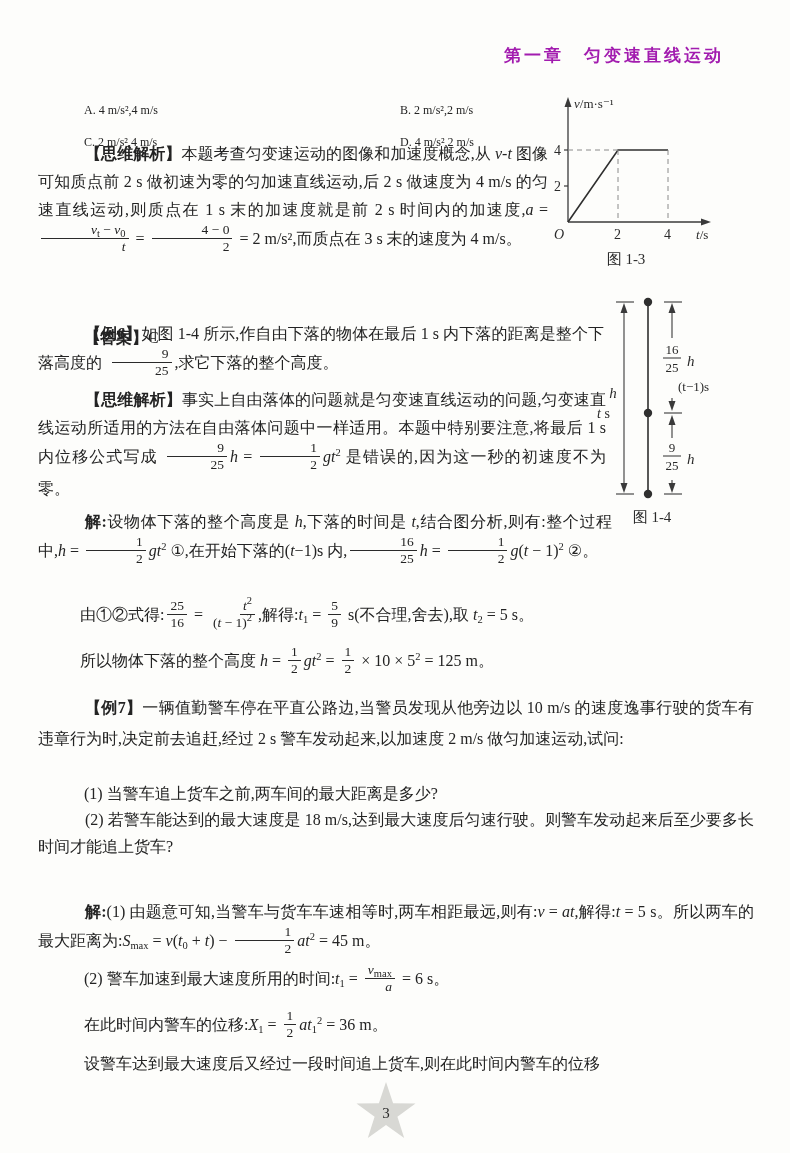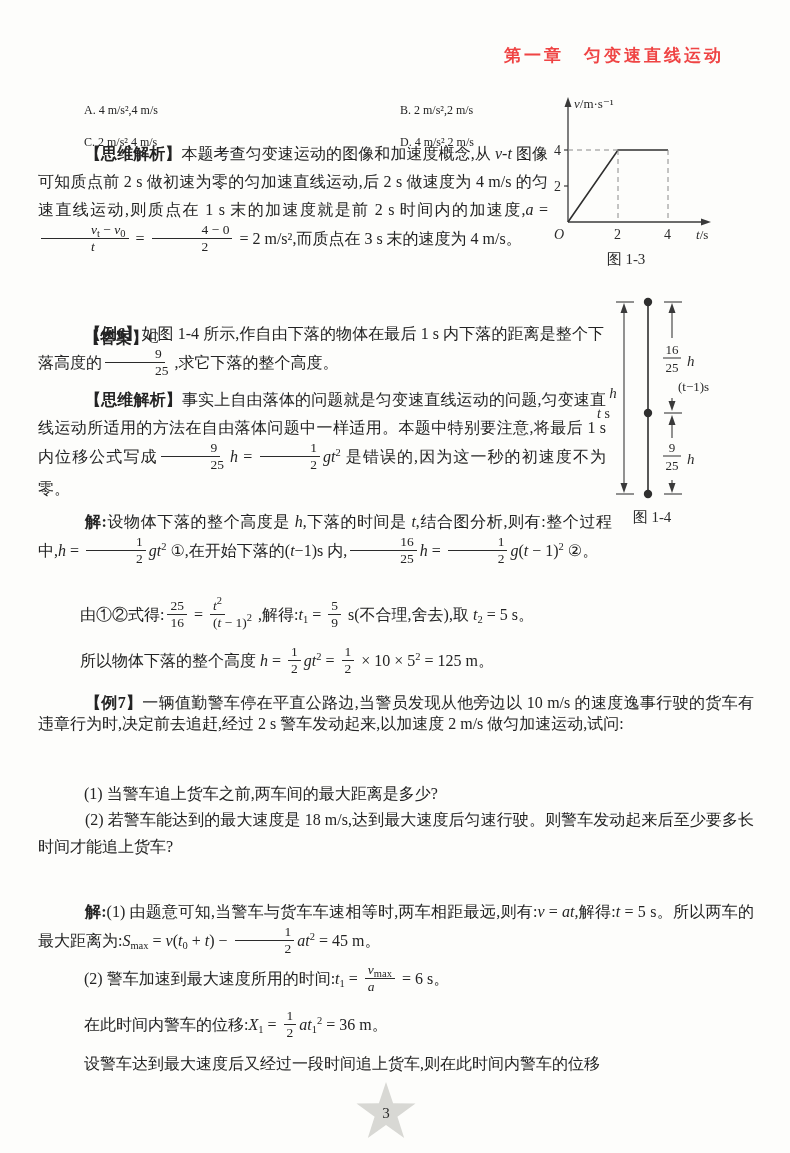--- a/index.html
+++ b/index.html
@@ -1,27 +1,27 @@
 <!DOCTYPE html>
 <html><head>
 <meta charset="utf-8">
 <style>
   html,body{margin:0;padding:0;background:#e9e9e7;}
   .page{position:relative;width:790px;height:1153px;margin:0 auto;background:#fdfdfb;
         font-family:"Liberation Serif","DejaVu Serif",serif;color:#232323;overflow:hidden;}
-  .hdr{position:absolute;top:44px;right:66px;font-size:17px;font-weight:bold;letter-spacing:3px;color:#ef4444;}
+  .hdr{position:absolute;top:44px;right:66px;font-size:17px;font-weight:bold;letter-spacing:3px;color:#a21caf;}
   .opts{position:absolute;top:96px;left:84px;width:660px;display:grid;grid-template-columns:316px auto;
         row-gap:3px;font-size:12px;line-height:29px;}
   .blk{position:absolute;font-size:16px;line-height:28px;text-align:justify;}
   .indent{text-indent:47px;}
   .bd{font-weight:bold;}
   .iv{font-style:italic;}
   .blk sup{font-size:10.5px;vertical-align:6px;line-height:0;}
   .blk sub{font-size:10.5px;vertical-align:-3px;line-height:0;}
-  .frac{display:inline-flex;flex-direction:column;align-items:flex-start;vertical-align:middle;
+  .frac{display:inline-flex;flex-direction:column;align-items:flex-end;vertical-align:middle;
         font-size:13.5px;line-height:1.2;margin:0 3px;transform:translateY(-2px);}
   .frac .num{border-bottom:1px solid #2a2a2a;padding:0 3px;}
   .frac .den{padding:0 3px;}
   .fig{position:absolute;}
   svg text{font-family:"Liberation Serif","DejaVu Serif",serif;fill:#2a2a2a;}
   .svg-it{font-style:italic;}
 </style>
 </head>
 <body>
 
@@ -139,21 +139,21 @@
         <span class="num">5</span>
         <span class="den">9</span>
       </span> s(不合理,舍去),取 <span class="iv">t</span><sub>2</sub> = 5 s。</div>
   <div class="blk" style="top:646px;left:80px;width:660px;">所以物体下落的整个高度 <span class="iv">h</span> = <span class="frac">
         <span class="num">1</span>
         <span class="den">2</span>
       </span><span class="iv">gt</span><sup>2</sup> = <span class="frac">
         <span class="num">1</span>
         <span class="den">2</span>
       </span> × 10 × 5<sup>2</sup> = 125 m。</div>
-  <div class="blk indent" style="top:692px;left:38px;width:716px;line-height:21px;"><span class="bd">【例7】</span>一辆值勤警车停在平直公路边,当警员发现从他旁边以 10 m/s 的速度逸事行驶的货车有违章行为时,决定前去追赶,经过 2 s 警车发动起来,以加速度 2 m/s 做匀加速运动,试问:</div>
+  <div class="blk indent" style="top:692px;left:38px;width:716px;line-height:31px;"><span class="bd">【例7】</span>一辆值勤警车停在平直公路边,当警员发现从他旁边以 10 m/s 的速度逸事行驶的货车有违章行为时,决定前去追赶,经过 2 s 警车发动起来,以加速度 2 m/s 做匀加速运动,试问:</div>
   <div class="blk" style="top:780px;left:84px;width:620px;">(1) 当警车追上货车之前,两车间的最大距离是多少?</div>
   <div class="blk indent" style="top:806px;left:38px;width:716px;line-height:27px;">(2) 若警车能达到的最大速度是 18 m/s,达到最大速度后匀速行驶。则警车发动起来后至少要多长时间才能追上货车?</div>
   <div class="blk indent" style="top:898px;left:38px;width:716px;"><span class="bd">解:</span>(1) 由题意可知,当警车与货车车速相等时,两车相距最远,则有:<span class="iv">v</span> = <span class="iv">at</span>,解得:<span class="iv">t</span> = 5 s。所以两车的最大距离为:<span class="iv">S</span><sub>max</sub> = <span class="iv">v</span>(<span class="iv">t</span><sub>0</sub> + <span class="iv">t</span>) − <span class="frac">
         <span class="num">1</span>
         <span class="den">2</span>
       </span><span class="iv">at</span><sup>2</sup> = 45 m。</div>
   <div class="blk" style="top:964px;left:84px;width:660px;">(2) 警车加速到最大速度所用的时间:<span class="iv">t</span><sub>1</sub> = <span class="frac">
         <span class="num"><span class="iv">v</span><sub>max</sub></span>
         <span class="den"><span class="iv">a</span></span>
       </span> = 6 s。</div>

